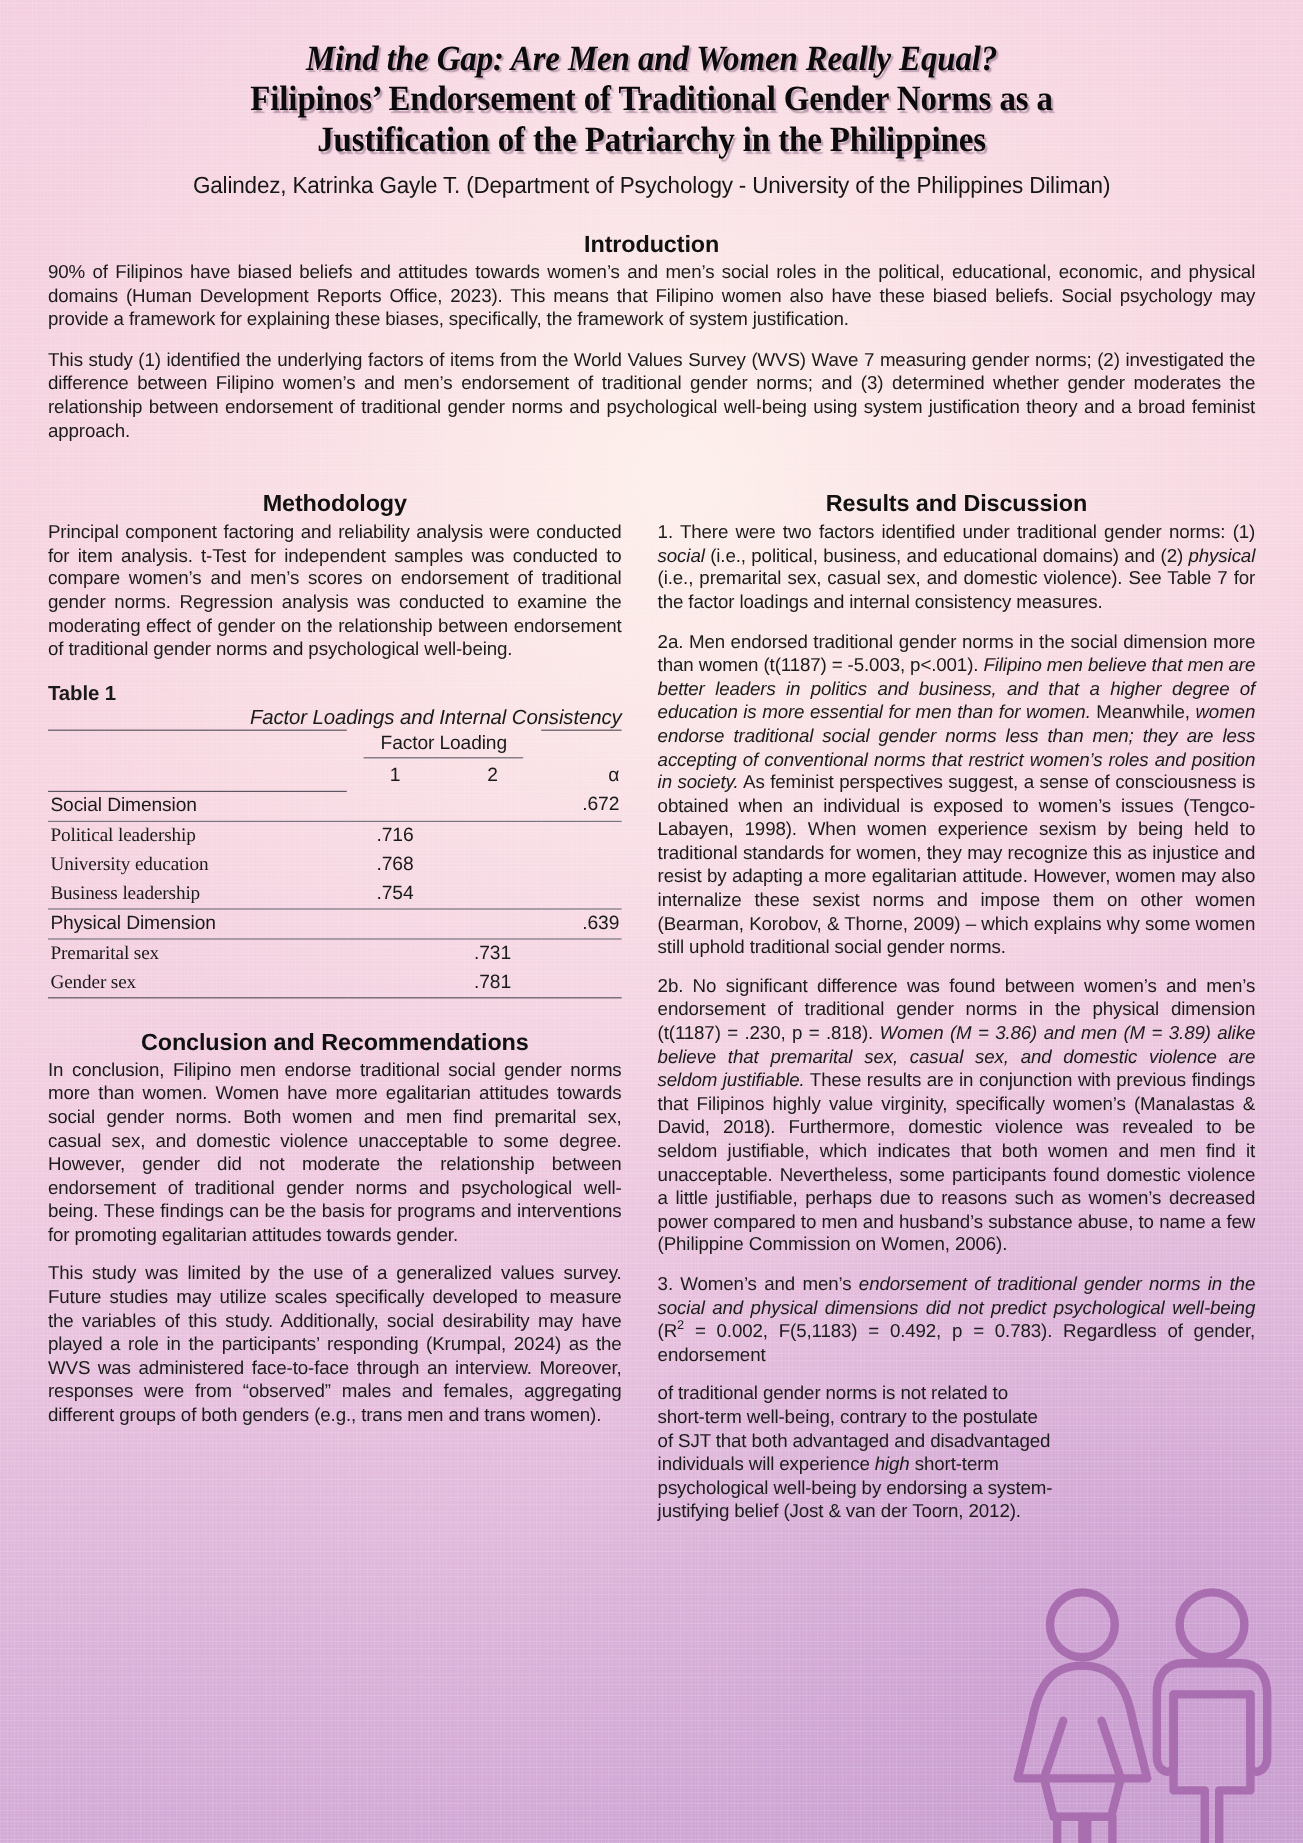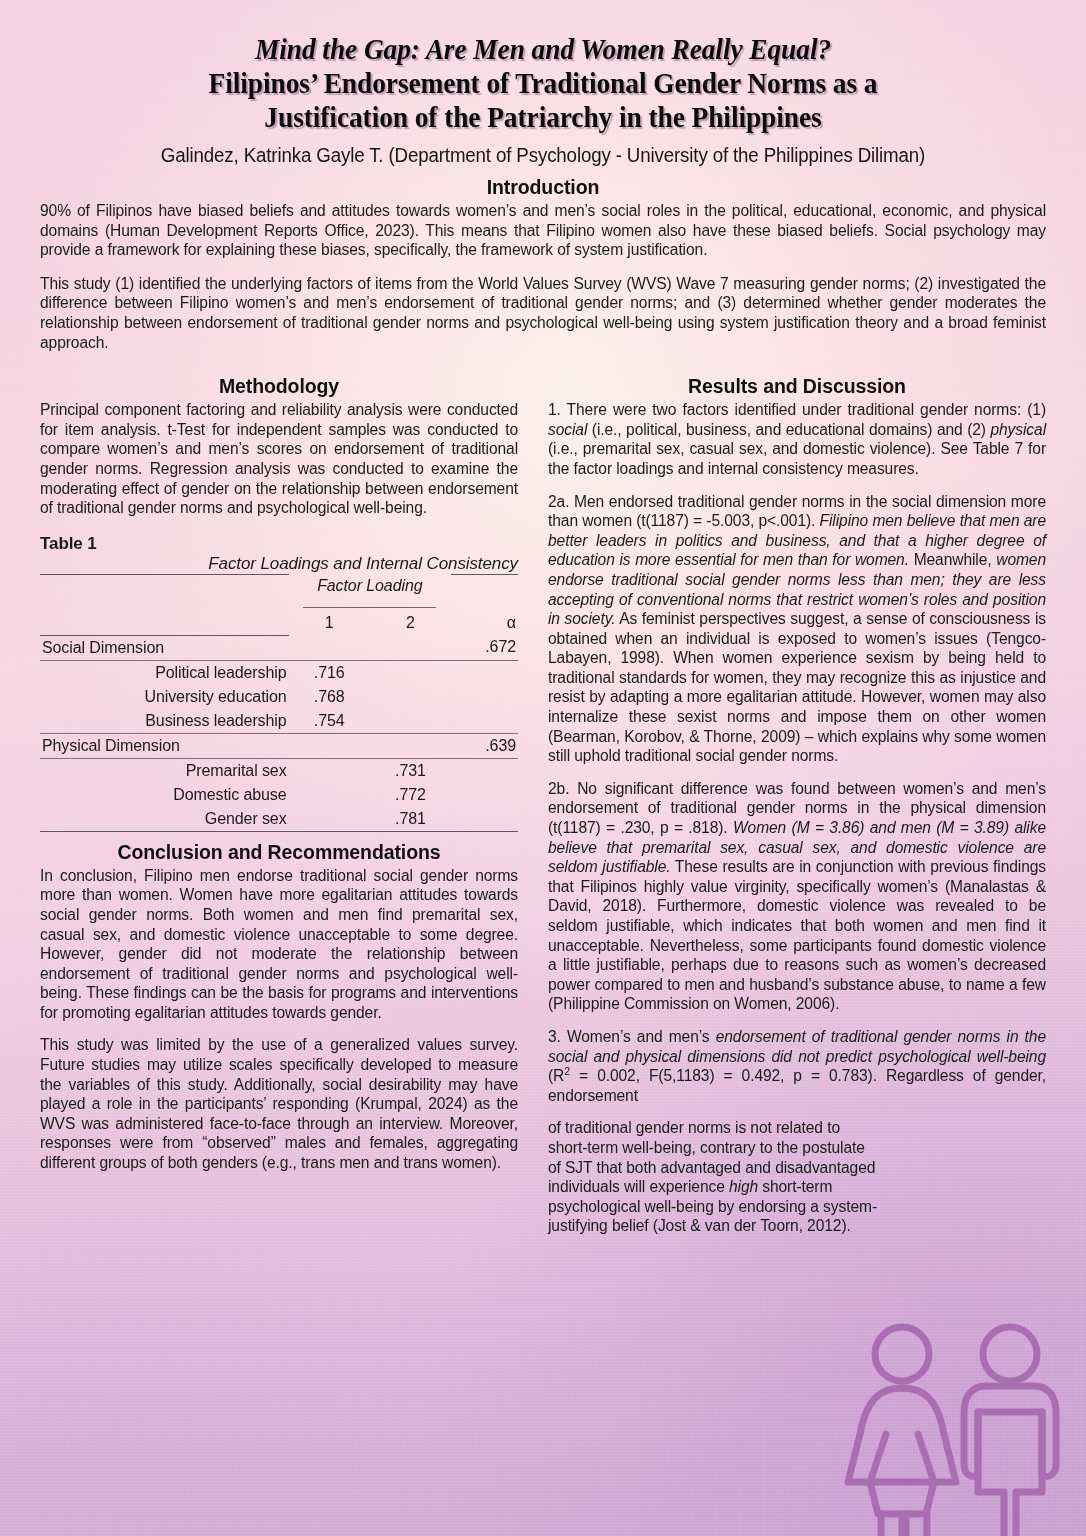--- a/index.html
+++ b/index.html
@@ -70,21 +70,21 @@
     letter-spacing: -0.15px;
     transform: scaleX(0.96);
     transform-origin: center;
   }
 
   
   h2.sec {
     font-size: 19.5px;
     font-weight: bold;
     text-align: center;
-    margin: 9px 0 2px 0;
+    margin: 26px 0 2px 0;
     letter-spacing: -0.1px;
     color: #111;
   }
 
   
   p.body {
     font-size: 15.6px;
     line-height: 19.6px;
     text-align: justify;
     margin: 0 0 13px 0;
@@ -134,27 +134,26 @@
   .rule-thin td   { border-bottom: 1px solid #7a7280; }
   th.spanhead {
     text-align: center;
     font-weight: normal;
     font-size: 16px;
     padding-bottom: 1px;
   }
   th.spanhead .inner {
     display: inline-block;
     border-bottom: 1px solid #6d6673;
-    padding: 0 14px 12px 14px;
-    font-style: italic;
+    padding: 0 14px 2px 14px;
   }
   th.colnum { text-align: center; font-weight: normal; }
   th.alpha  { text-align: right; font-weight: normal; padding-right: 4px; }
   td.dimension { font-weight: bold; text-align: left; }
-  td.item      { text-align: right; padding-right: 16px; }
+  td.item      { padding-right: 16px; font-family: Liberation Serif, serif; }
   td.val       { text-align: center; font-weight: bold; }
   td.alphaval  { text-align: right; padding-right: 4px; }
   .col-w-item  { width: 52%; }
   .col-w-f1    { width: 17%; }
   .col-w-f2    { width: 17%; }
   .col-w-a     { width: 14%; }
 
   
   #pictograms {
     position: absolute;
@@ -275,26 +274,20 @@
                 <td class="val"></td>
                 <td class="val"></td>
                 <td class="alphaval">.639</td>
               </tr>
               <tr>
                 <td class="item">Premarital sex</td>
                 <td class="val"></td>
                 <td class="val">.731</td>
                 <td class="alphaval"></td>
               </tr>
-              <tr>
-                <td class="item">Domestic abuse</td>
-                <td class="val"></td>
-                <td class="val">.772</td>
-                <td class="alphaval"></td>
-              </tr>
               <tr class="rule-bottom">
                 <td class="item">Gender sex</td>
                 <td class="val"></td>
                 <td class="val">.781</td>
                 <td class="alphaval"></td>
               </tr>
             </tbody>
           </table>
         </div>
 

